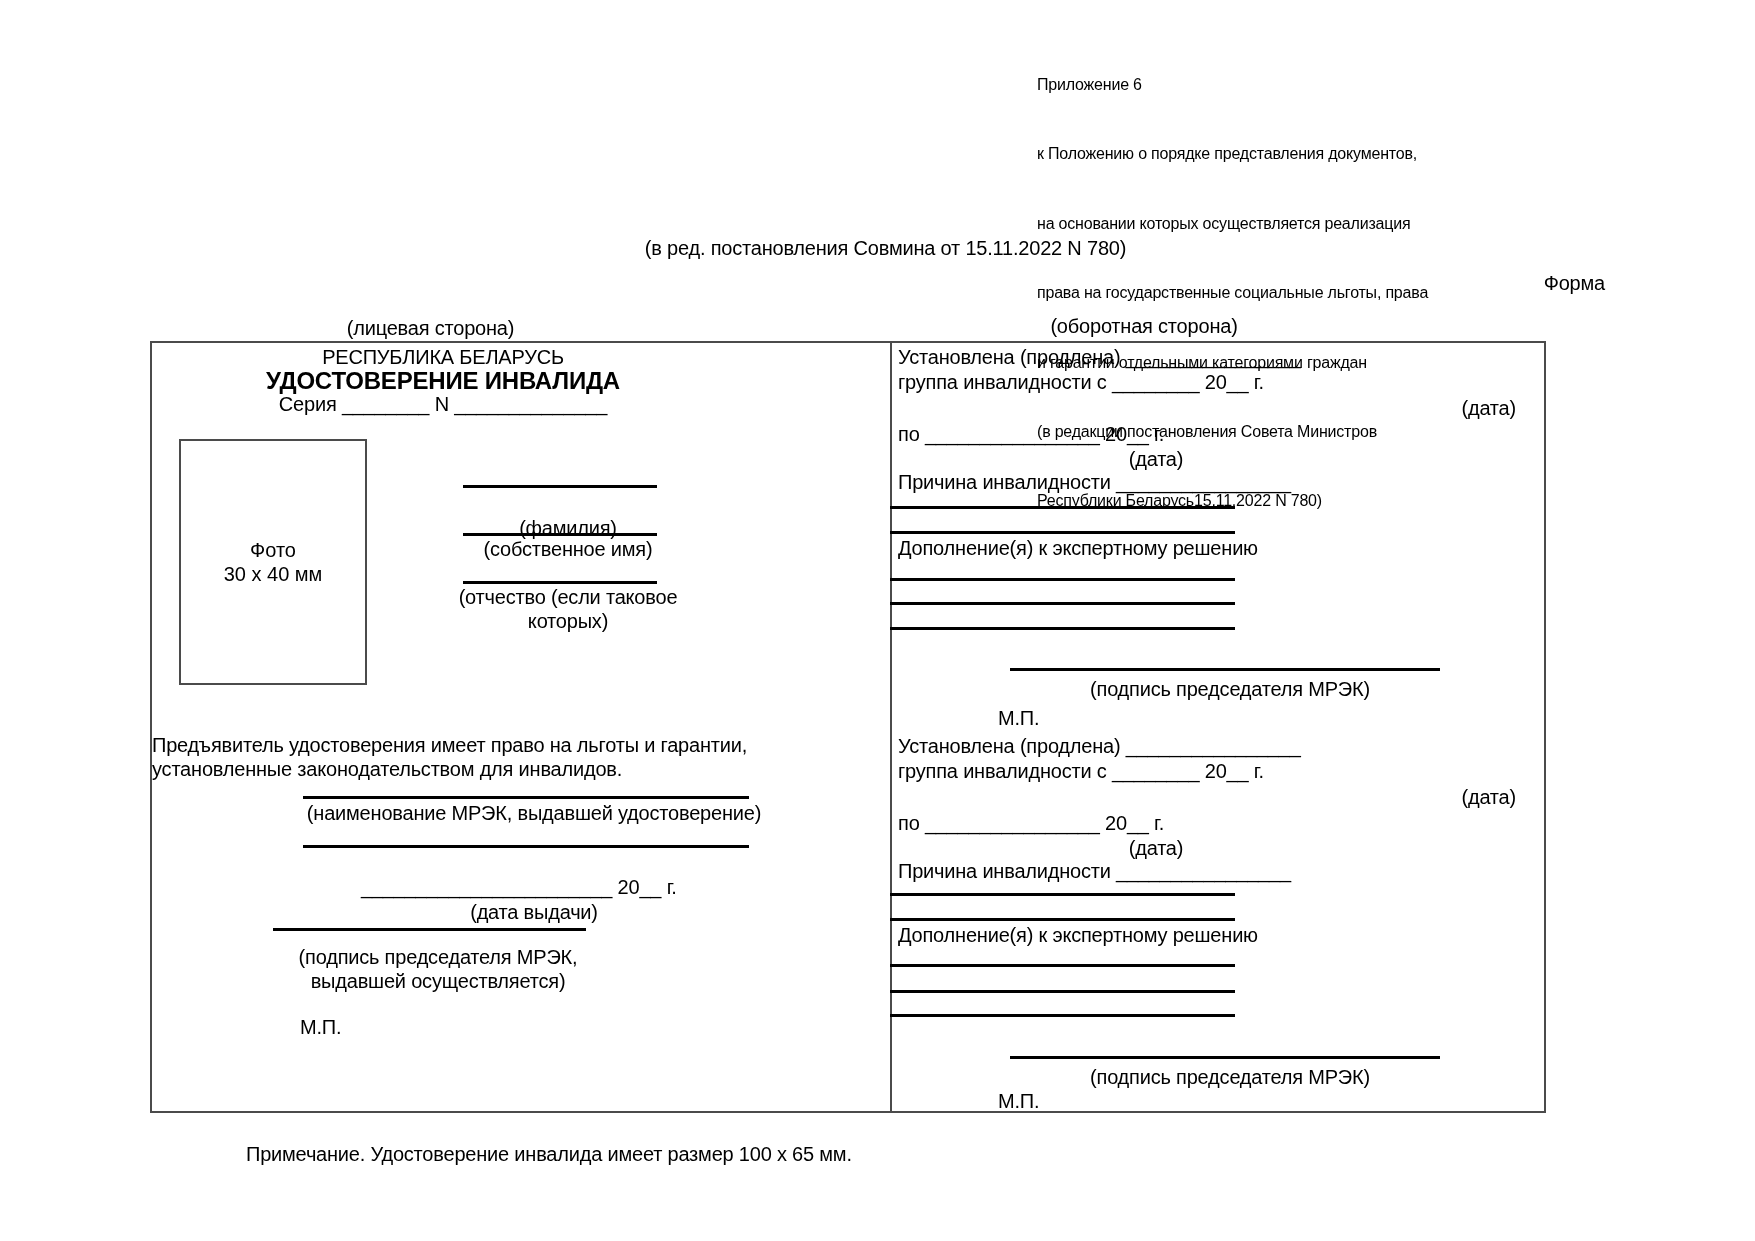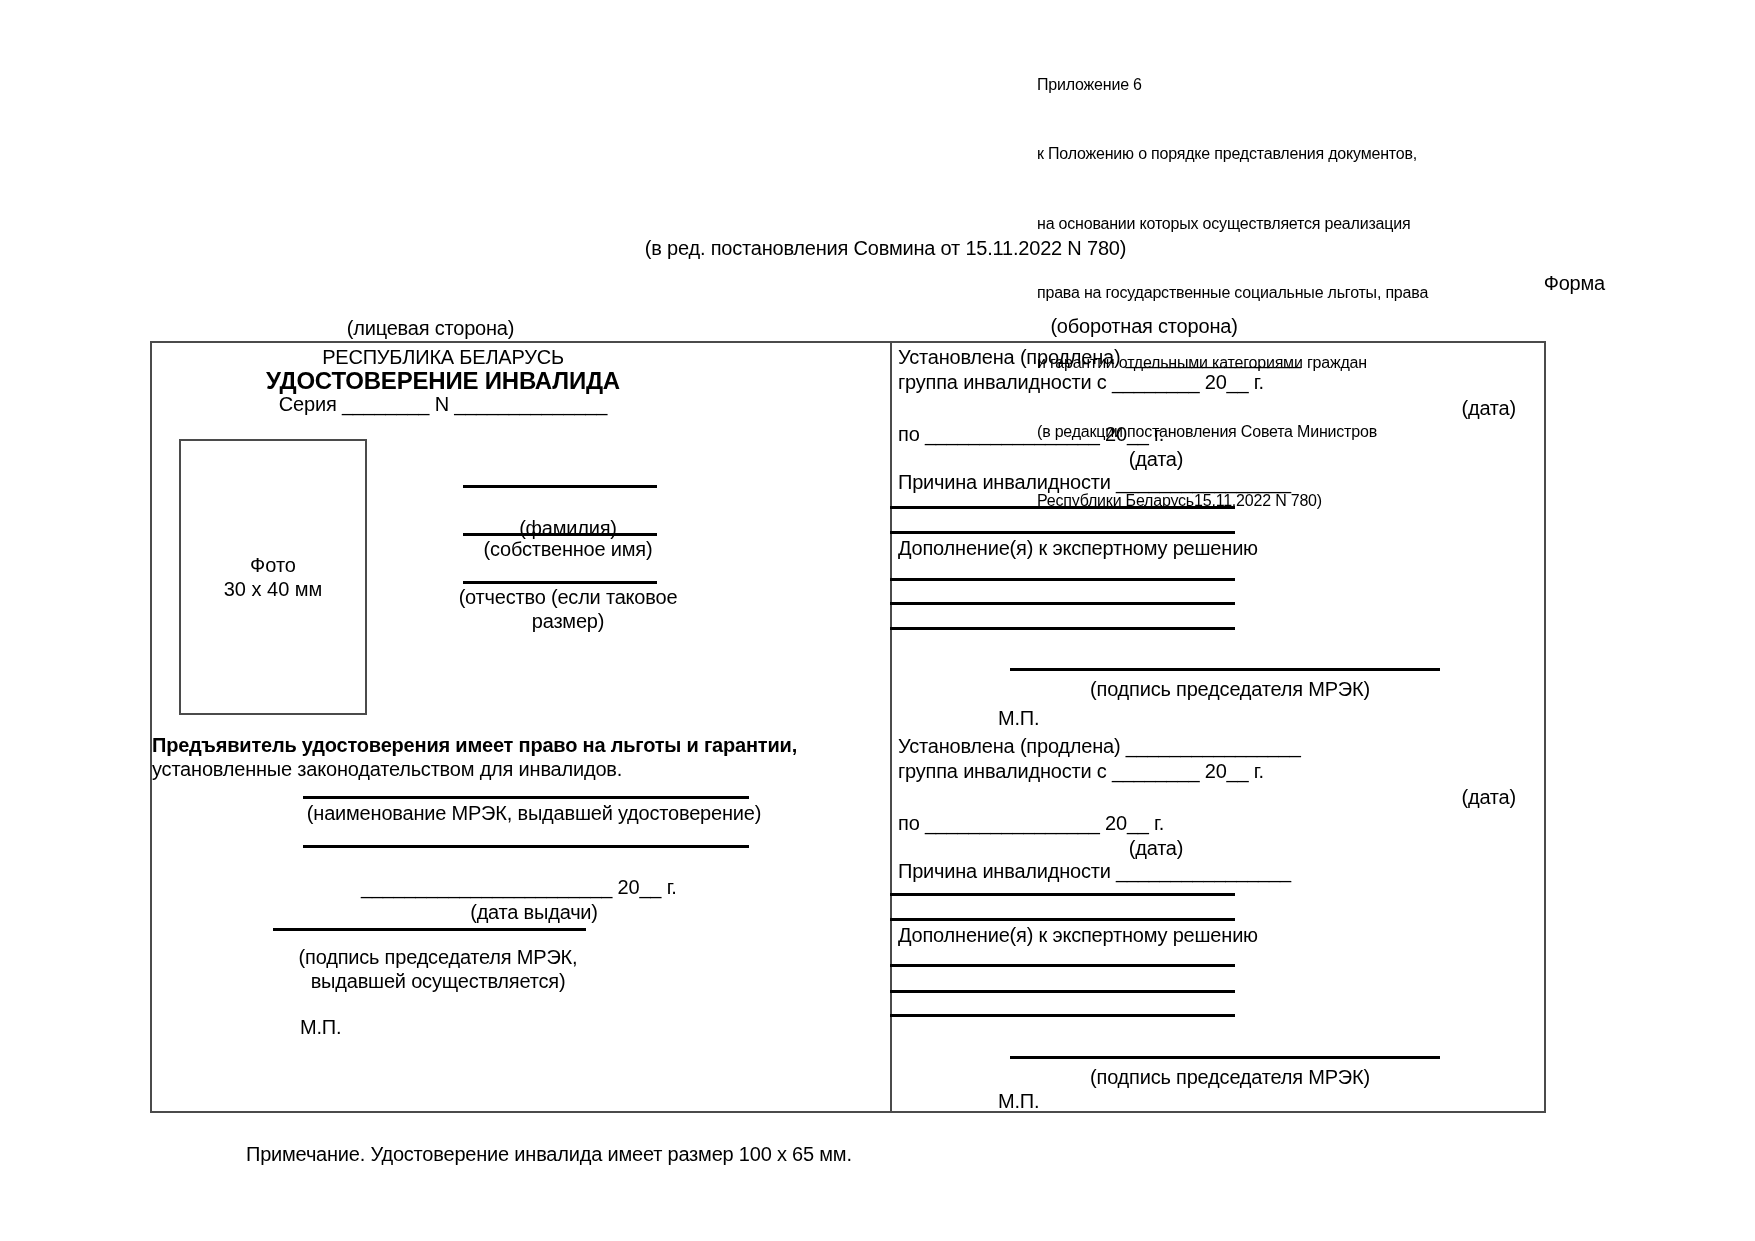--- a/index.html
+++ b/index.html
@@ -24,21 +24,21 @@
   .rule{position:absolute;height:0;border-top:3px solid #000;}
   .frame{
     position:absolute;left:150px;top:341px;width:1396px;height:772px;
     border:2px solid #4b4b4b;box-sizing:border-box;
   }
   .divider{
     position:absolute;left:890px;top:341px;height:772px;width:0;
     border-left:2px solid #4b4b4b;
   }
   .photo{
-    position:absolute;left:179px;top:439px;width:188px;height:276px;
+    position:absolute;left:179px;top:439px;width:188px;height:246px;
     border:2px solid #4b4b4b;box-sizing:border-box;
     display:flex;flex-direction:column;align-items:center;justify-content:center;
     font-size:20px;line-height:24px;
   }
   .apx div{font-size:16px;line-height:23.4px;white-space:pre;}
 </style>
 </head>
 <body>
 
 <div class="t apx" style="left:1037px;top:27px;">
@@ -71,23 +71,23 @@
 </div>
 
 <div class="rule" style="left:463px;top:485px;width:194px;"></div>
 <div class="t c" style="left:413px;top:490px;width:294px;margin-top:27px;">(фамилия)</div>
 
 <div class="rule" style="left:463px;top:533px;width:194px;"></div>
 <div class="t c" style="left:413px;top:538px;width:294px;">(собственное имя)</div>
 
 <div class="rule" style="left:463px;top:581px;width:194px;"></div>
 <div class="t c" style="left:413px;top:586px;width:294px;">(отчество (если таковое</div>
-<div class="t c" style="left:413px;top:610px;width:294px;">размер)</div>
+<div class="t c" style="left:413px;top:610px;width:294px;">которых)</div>
 
-<div class="t" style="left:152px;top:734px;font-weight:bold;">Предъявитель удостоверения имеет право на льготы и гарантии,</div>
+<div class="t" style="left:152px;top:734px;">Предъявитель удостоверения имеет право на льготы и гарантии,</div>
 <div class="t" style="left:152px;top:758px;">установленные законодательством для инвалидов.</div>
 
 <div class="rule" style="left:303px;top:796px;width:446px;"></div>
 <div class="t c" style="left:250px;top:802px;width:552px;">(наименование МРЭК, выдавшей удостоверение)</div>
 <div class="rule" style="left:303px;top:845px;width:446px;"></div>
 
 <div class="t" style="left:361px;top:876px;">_______________________ 20__ г.</div>
 <div class="t c" style="left:413px;top:901px;width:226px;">(дата выдачи)</div>
 
 <div class="rule" style="left:273px;top:928px;width:313px;"></div>

